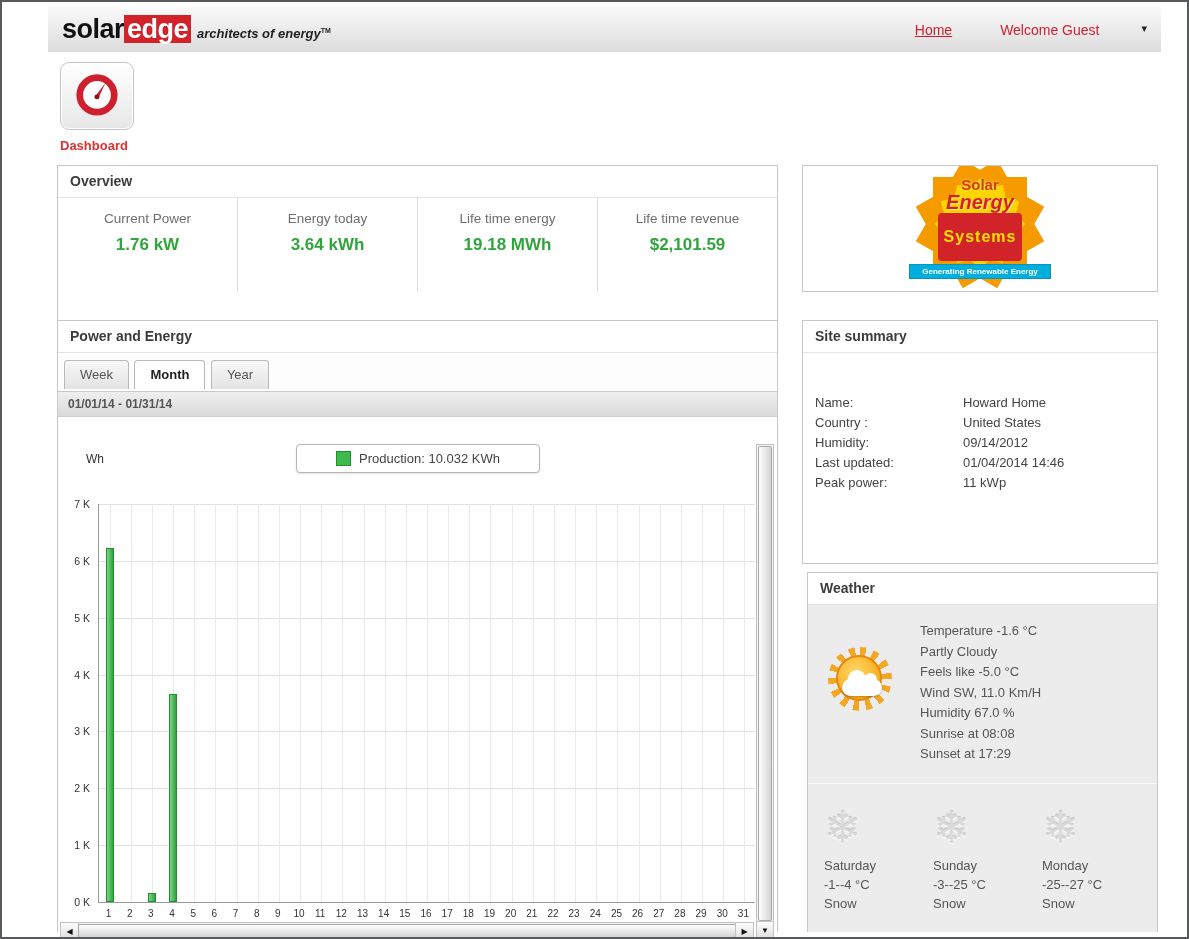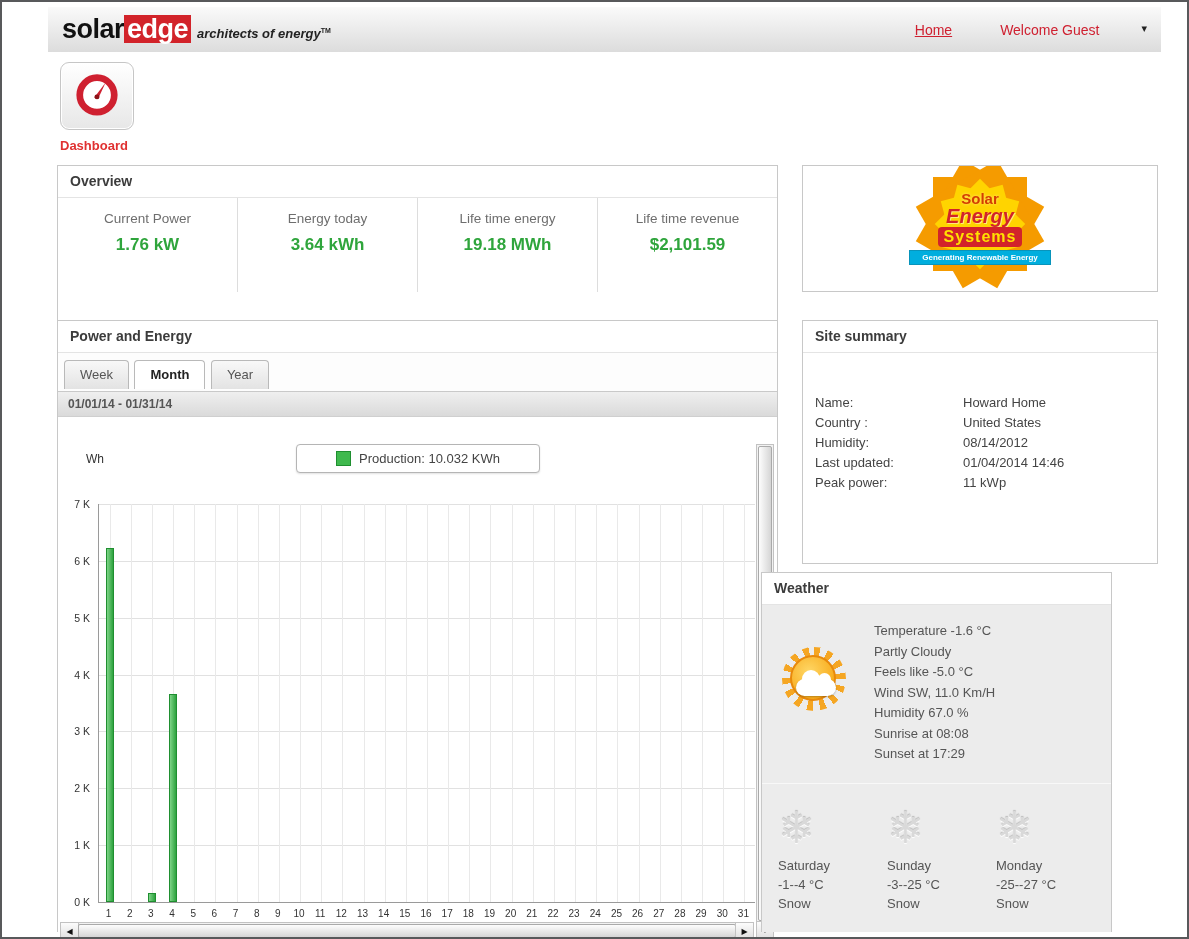--- a/index.html
+++ b/index.html
@@ -47,21 +47,21 @@
   .star-sq.y{width:64px;height:64px;background:#ffd400;}
   .r0{transform:translate(-50%,-50%) rotate(0deg);}
   .r30{transform:translate(-50%,-50%) rotate(30deg);}
   .r60{transform:translate(-50%,-50%) rotate(60deg);}
   .r15{transform:translate(-50%,-50%) rotate(15deg);}
   .r45{transform:translate(-50%,-50%) rotate(45deg);}
   .r75{transform:translate(-50%,-50%) rotate(75deg);}
   .brand-text{position:absolute;inset:0;display:flex;flex-direction:column;align-items:center;justify-content:center;}
   .brand-l1{font-size:15px;font-weight:bold;color:#d43d00;text-shadow:0 0 3px #ffe97a;line-height:15px;}
   .brand-l2{font-size:20px;font-weight:bold;font-style:italic;color:#d2232a;text-shadow:1px 1px 0 #ffe97a;line-height:21px;}
-  .brand-l3{font-size:16px;font-weight:bold;color:#ffe000;background:#d2232a;padding:0 6px;border-radius:4px;letter-spacing:1px;line-height:20px;}
+  .brand-l3{font-size:16px;font-weight:bold;color:#ffe000;background:#d2232a;padding:14px 6px;border-radius:4px;letter-spacing:1px;line-height:20px;}
   .brand-banner{margin-top:3px;background:#00aede;color:#fff;font-size:8px;font-weight:bold;
                 padding:2px 12px;border:1px solid #0894bb;}
 
   
   #pe-panel{left:55px;top:318px;width:721px;height:612px;}
   .tabs{height:38px;padding:7px 0 0 6px;box-sizing:border-box;background:#fdfdfd;}
   .tab{display:inline-block;padding:6px 15px 7px;margin-right:1px;border:1px solid #b9b9b9;border-bottom:none;
        border-radius:4px 4px 0 0;background:linear-gradient(#f8f8f8,#e3e3e3);font-size:13px;color:#555;cursor:pointer;}
   .tab.active{background:#fff;font-weight:bold;color:#222;}
   .datebar{height:26px;line-height:24px;background:linear-gradient(#efefef,#dadada);
@@ -97,21 +97,21 @@
   .vscroll .sbtn{position:absolute;left:0;right:0;bottom:0;height:17px;border-top:1px solid #c2c2c2;}
 
   
   #site-panel{left:800px;top:318px;width:356px;height:244px;}
   .site-rows{padding:40px 12px 0 12px;}
   .site-row{display:flex;font-size:13px;color:#444;line-height:20px;}
   .site-label{width:148px;}
   .site-value{flex:1;}
 
   
-  #weather-panel{left:759px;top:570px;width:351px;height:360px;}
+  #weather-panel{left:805px;top:570px;width:351px;height:360px;}
   .weather-body{position:relative;height:327px;background:#ececec;}
   .weather-details{padding:16px 8px 0 112px;font-size:13px;color:#555;line-height:20.5px;min-height:162px;}
   .weather-icon{position:absolute;left:20px;top:42px;width:64px;height:64px;}
   .sun-rays{position:absolute;inset:0;border-radius:50%;
             background:repeating-conic-gradient(#f5a623 0deg 12deg, rgba(245,166,35,0) 12deg 26deg);}
   .sun-core{position:absolute;left:8px;top:8px;width:46px;height:46px;border-radius:50%;
             background:radial-gradient(circle at 40% 35%, #ffd766, #f59b00);border:2px solid #e8890c;box-sizing:border-box;}
   .cloud{position:absolute;left:14px;top:32px;width:40px;height:17px;background:#fff;border-radius:10px;
          box-shadow:0 1px 2px rgba(0,0,0,.25);}
   .cloud::before{content:"";position:absolute;left:6px;top:-9px;width:18px;height:18px;background:#fff;border-radius:50%;}
@@ -308,21 +308,21 @@
       <div class="site-row">
         <span class="site-label">Name:</span>
         <span class="site-value">Howard Home</span>
       </div>
       <div class="site-row">
         <span class="site-label">Country :</span>
         <span class="site-value">United States</span>
       </div>
       <div class="site-row">
         <span class="site-label">Humidity:</span>
-        <span class="site-value">08/14/2012</span>
+        <span class="site-value">09/14/2012</span>
       </div>
       <div class="site-row">
         <span class="site-label">Last updated:</span>
         <span class="site-value">01/04/2014 14:46</span>
       </div>
       <div class="site-row">
         <span class="site-label">Peak power:</span>
         <span class="site-value">11 kWp</span>
       </div>
     </div>

